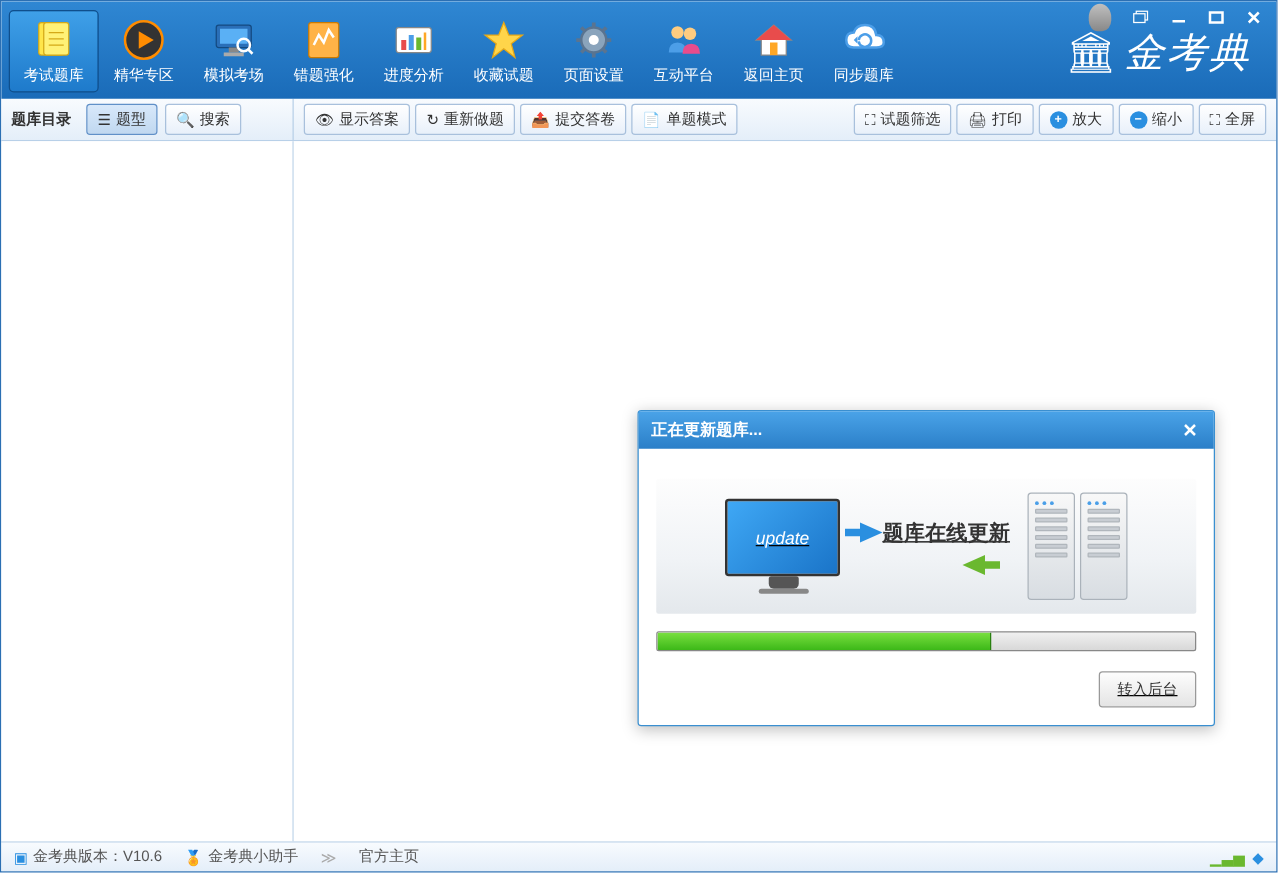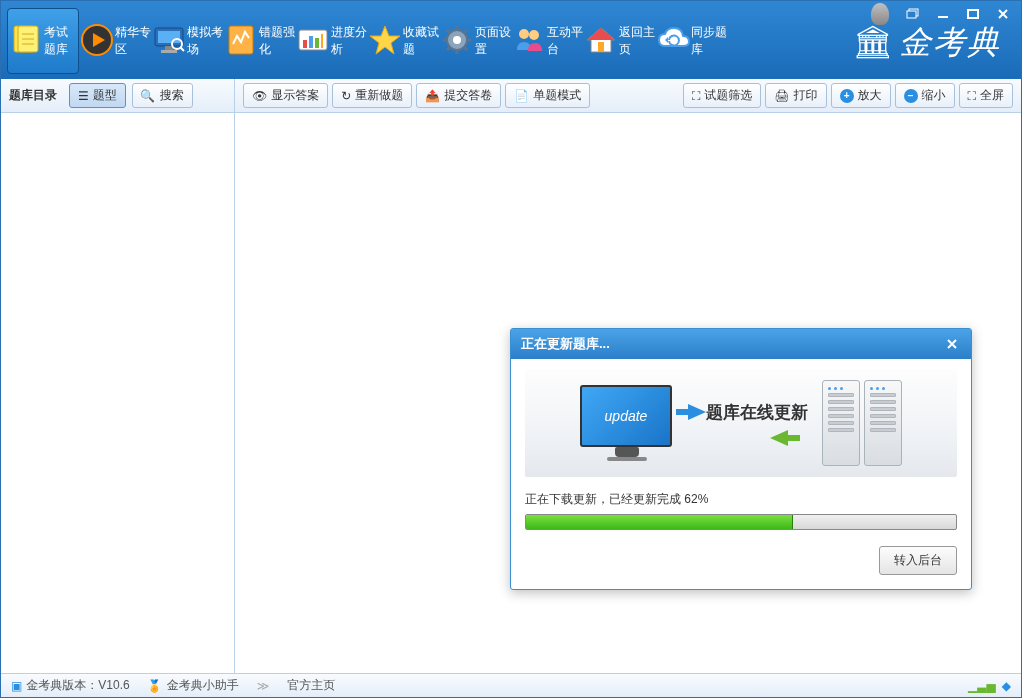--- a/index.html
+++ b/index.html
@@ -18,21 +18,21 @@
 .top-toolbar {
   height: 78px;
   background: linear-gradient(to bottom, #2f87d3, #1a6bb8);
   display: flex;
   align-items: center;
   padding: 0 6px;
   position: relative;
 }
 .tool-item {
   display: flex;
-  flex-direction: row;
+  flex-direction: column;
   align-items: center;
   justify-content: center;
   width: 72px;
   height: 66px;
   color: #fff;
   cursor: pointer;
   border-radius: 4px;
   margin-top: 2px;
 }
 .tool-item.active {
@@ -190,21 +190,22 @@
 }
 .modal-close {
   margin-left: auto;
   width: 18px;
   height: 18px;
   cursor: pointer;
   color: #fff;
   display:flex; align-items:center; justify-content:center;
 }
 .modal-body {
-  padding: 10px 14px 14px;
+  padding: 24px 14px 14px;
+  text-decoration: underline;
 }
 .illustration {
   height: 108px;
   background: linear-gradient(to bottom, #fdfdfd 0%, #f0f3f6 60%, #e4e8ec 100%);
   border-radius: 2px;
   display: flex;
   align-items: center;
   justify-content: center;
   gap: 14px;
   position: relative;
@@ -509,23 +510,20 @@
                 </div>
                 <div class="disk"></div>
                 <div class="disk"></div>
                 <div class="disk"></div>
                 <div class="disk"></div>
                 <div class="disk"></div>
                 <div class="disk"></div>
               </div>
           </div>
         </div>
-        <div class="progress-label">
-          <span>正在下载更新，已经更新完成 </span><span>62%</span>
-        </div>
         <div class="progress-bar">
           <div class="progress-fill" id="progress-fill" style="width: 62%;"></div>
         </div>
         <div class="modal-footer">
           <button class="modal-btn">转入后台</button>
         </div>
       </div>
     </div>
 
   </div>

